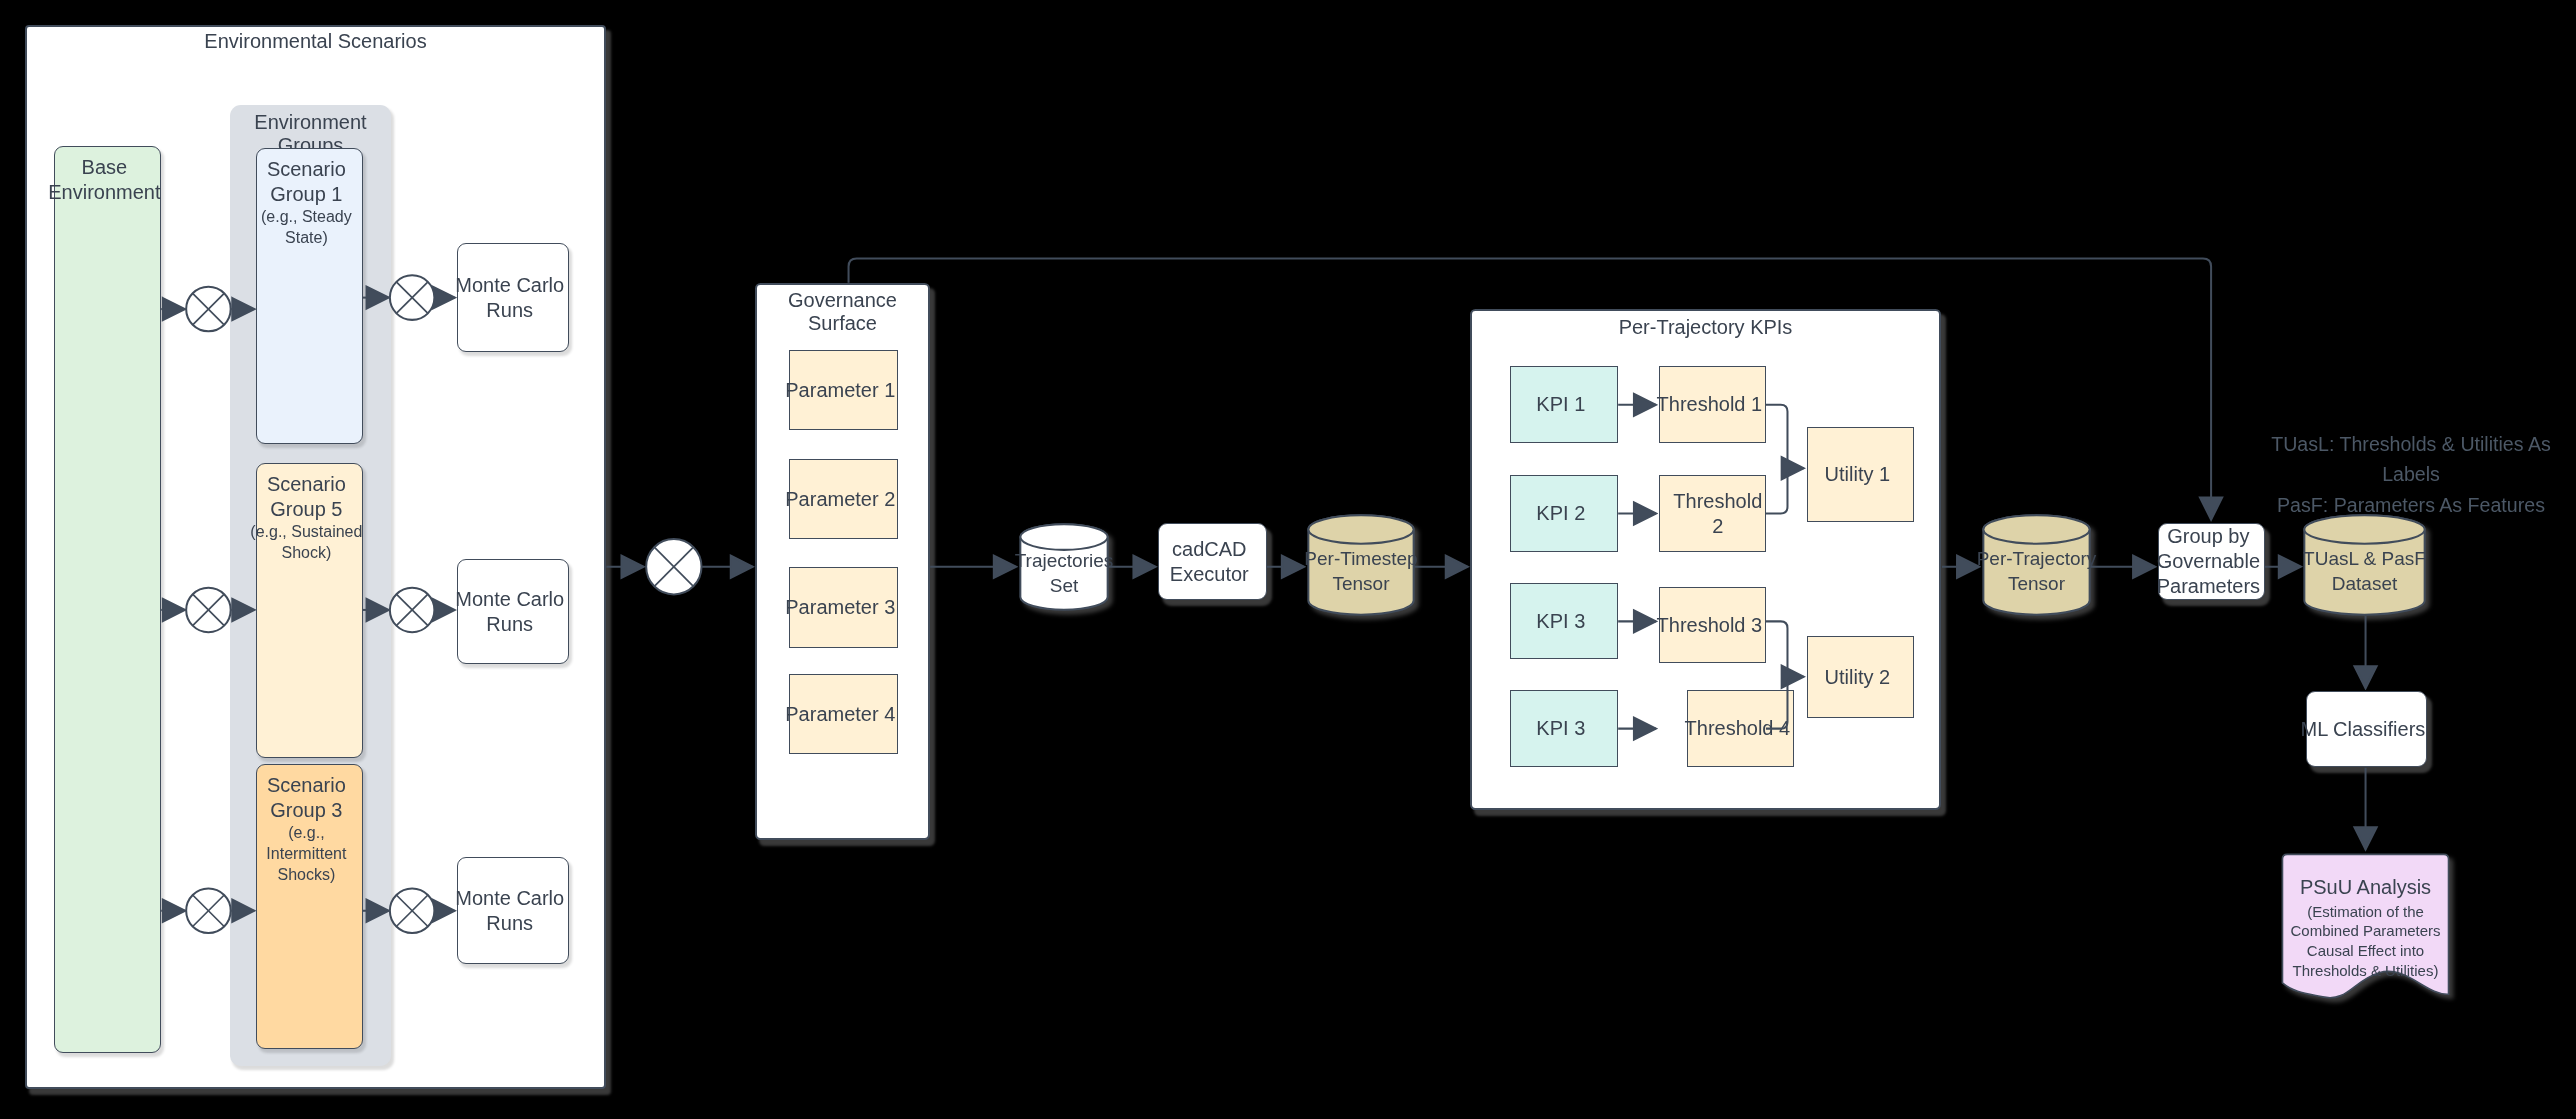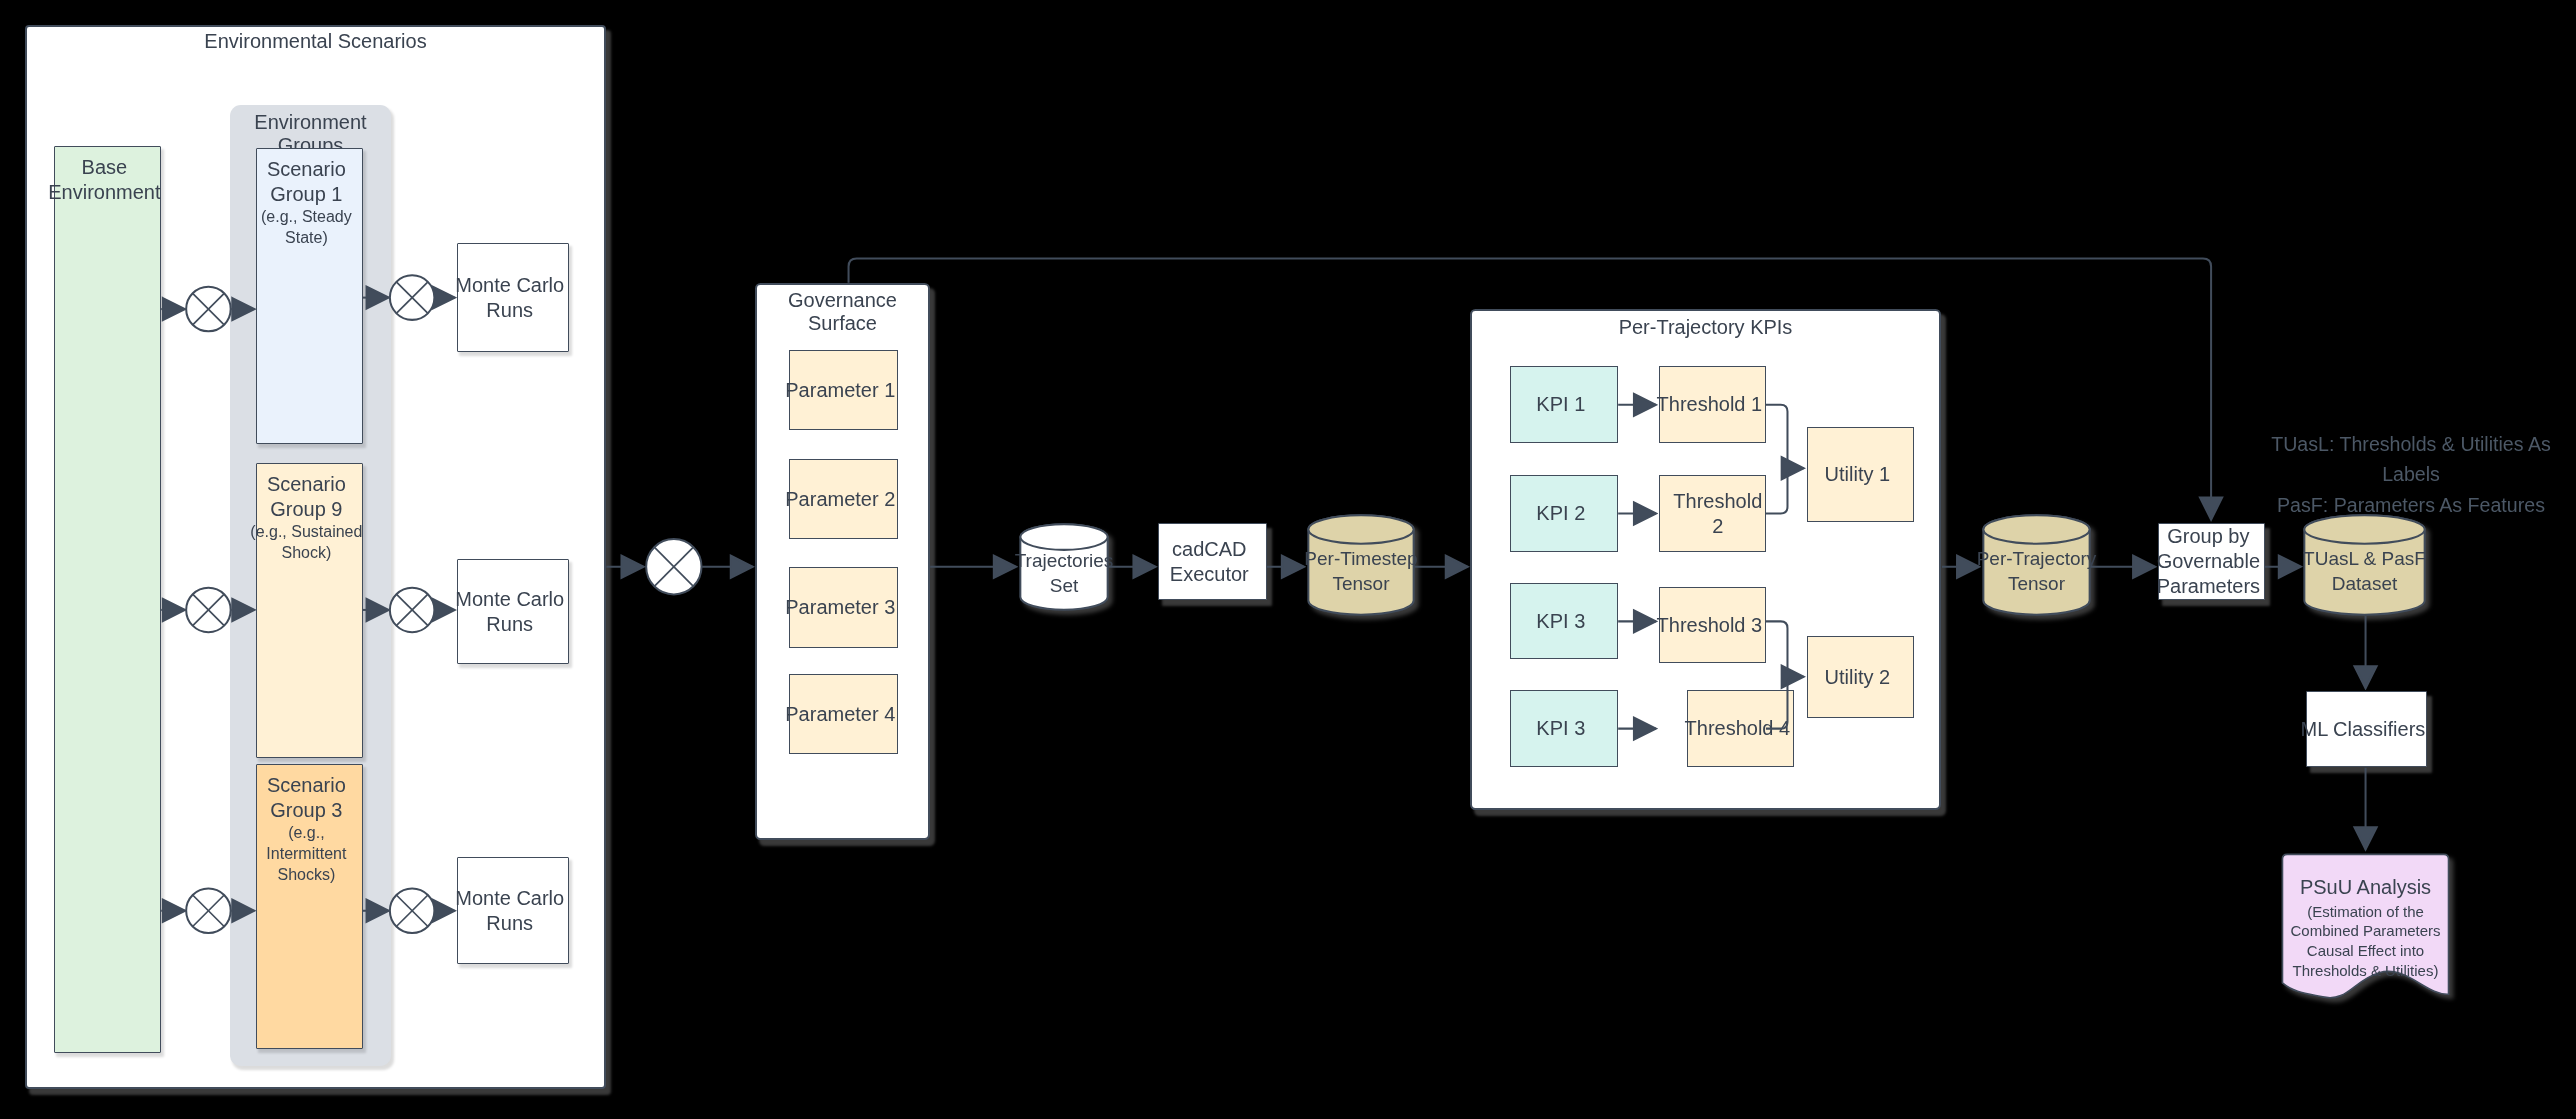--- a/index.html
+++ b/index.html
@@ -9,21 +9,21 @@
   }
   html,body{margin:0;padding:0;background:var(--bg);}
   #canvas{position:relative;width:2576px;height:1120px;background:var(--bg);
           font-family:"Liberation Sans",sans-serif;color:var(--text);overflow:hidden;}
   .node{position:absolute;box-sizing:border-box;display:flex;flex-direction:column;
         align-items:center;justify-content:center;text-align:center;font-size:20px;line-height:1.25;}
   .node .lbl{width:112%;margin-left:-6%;}
   .top{justify-content:flex-start;padding-top:8px;}
   .b2{border:1.3px solid var(--stroke);}
   .b3{border:2px solid var(--stroke);}
-  .r8{border-radius:1px;} .r14{border-radius:10.8px;}
+  .r8{border-radius:9px;} .r14{border-radius:10.8px;}
   .fill-white{background:var(--white);} .fill-green{background:var(--green);}
   .fill-gray{background:var(--gray_panel);} .fill-blue{background:var(--blue);}
   .fill-cream{background:var(--cream);} .fill-peach{background:var(--peach);}
   .fill-teal{background:var(--teal);}
   .shadowB{box-shadow:4.7px 5.4px 2.7px rgba(150,150,150,.38);}
   .shadowW{box-shadow:2.7px 3.4px 2.7px rgba(0,0,0,.14);}
   .ctitle{position:absolute;left:0;right:0;top:6.7px;text-align:center;font-size:20px;}
   .sub{font-size:16px;line-height:1.3;}
   .overlay{position:absolute;left:0;top:0;pointer-events:none;}
   .overlay .wire{fill:none;stroke:var(--stroke);stroke-width:3px;}
@@ -58,21 +58,21 @@
   </div>
 
   <div class="node fill-gray r14 shadowW" style="left:230px;top:105px;width:161px;height:961px;"></div>
   <div class="ctitle" style="left:230px;width:161px;top:111px;">Environment Groups</div>
 
   <div class="node top b2 r8 fill-blue shadowW" style="left:256px;top:148px;width:107px;height:296px;">
     <span class="lbl">Scenario Group 1</span>
     <span class="lbl sub">(e.g., Steady State)</span>
   </div>
   <div class="node top b2 r8 fill-cream shadowW" style="left:256px;top:463px;width:107px;height:295px;">
-    <span class="lbl">Scenario Group 9</span>
+    <span class="lbl">Scenario Group 5</span>
     <span class="lbl sub">(e.g., Sustained Shock)</span>
   </div>
   <div class="node top b2 r8 fill-peach shadowW" style="left:256px;top:764px;width:107px;height:285px;">
     <span class="lbl">Scenario Group 3</span>
     <span class="lbl sub">(e.g., Intermittent Shocks)</span>
   </div>
 
   <div class="node b2 r8 fill-white shadowW" style="left:457px;top:243px;width:112px;height:109px;">
     <span class="lbl">Monte Carlo Runs</span>
   </div>

